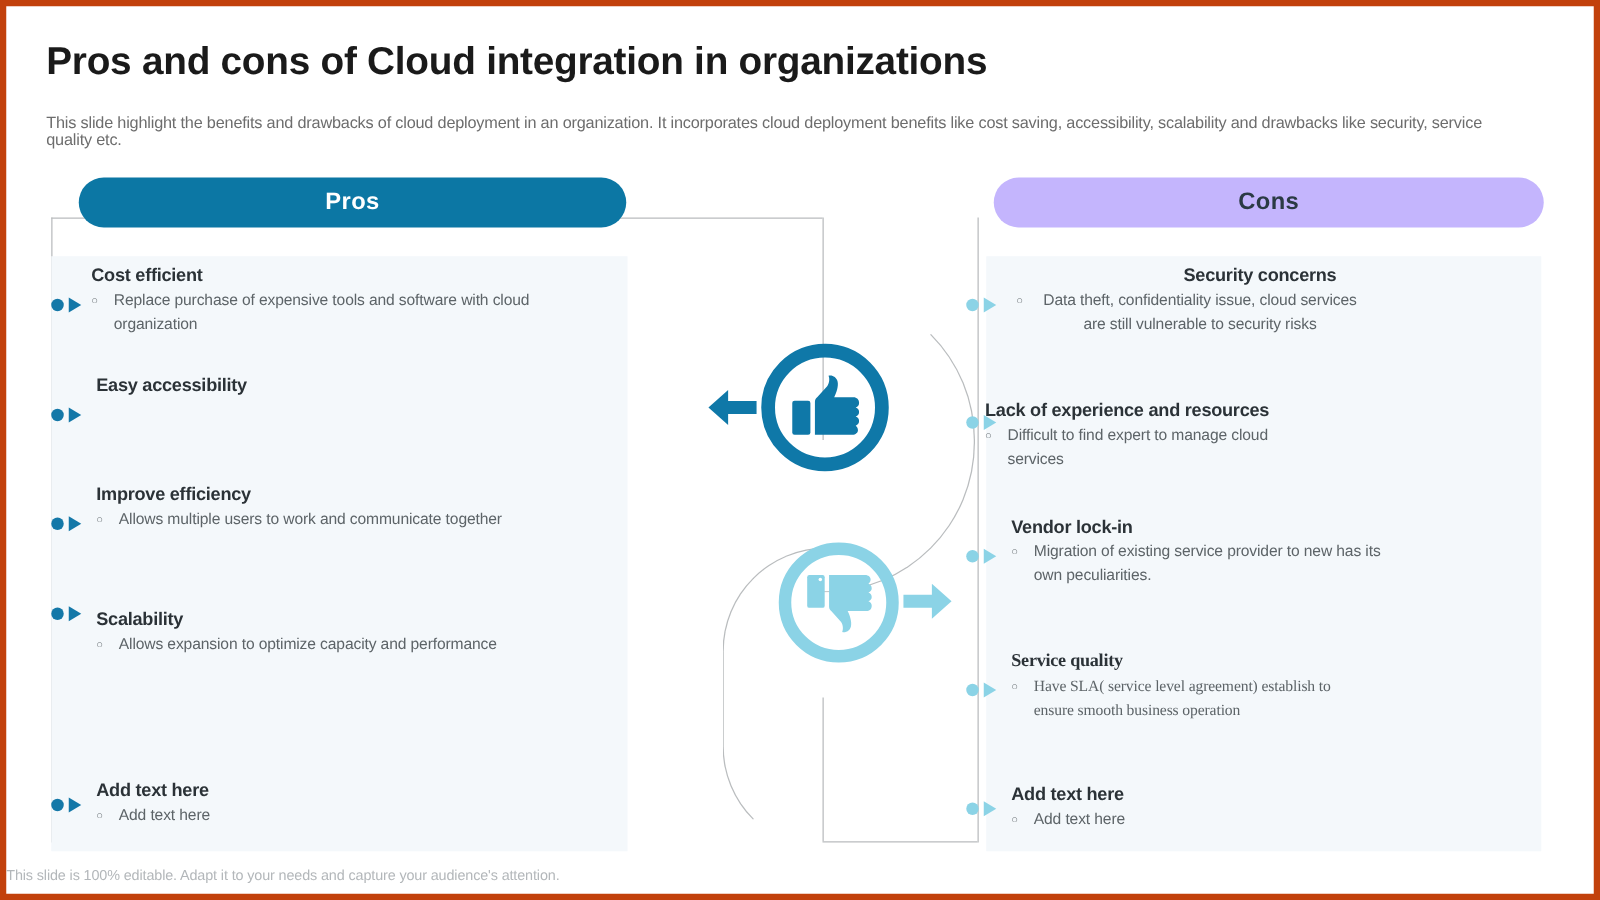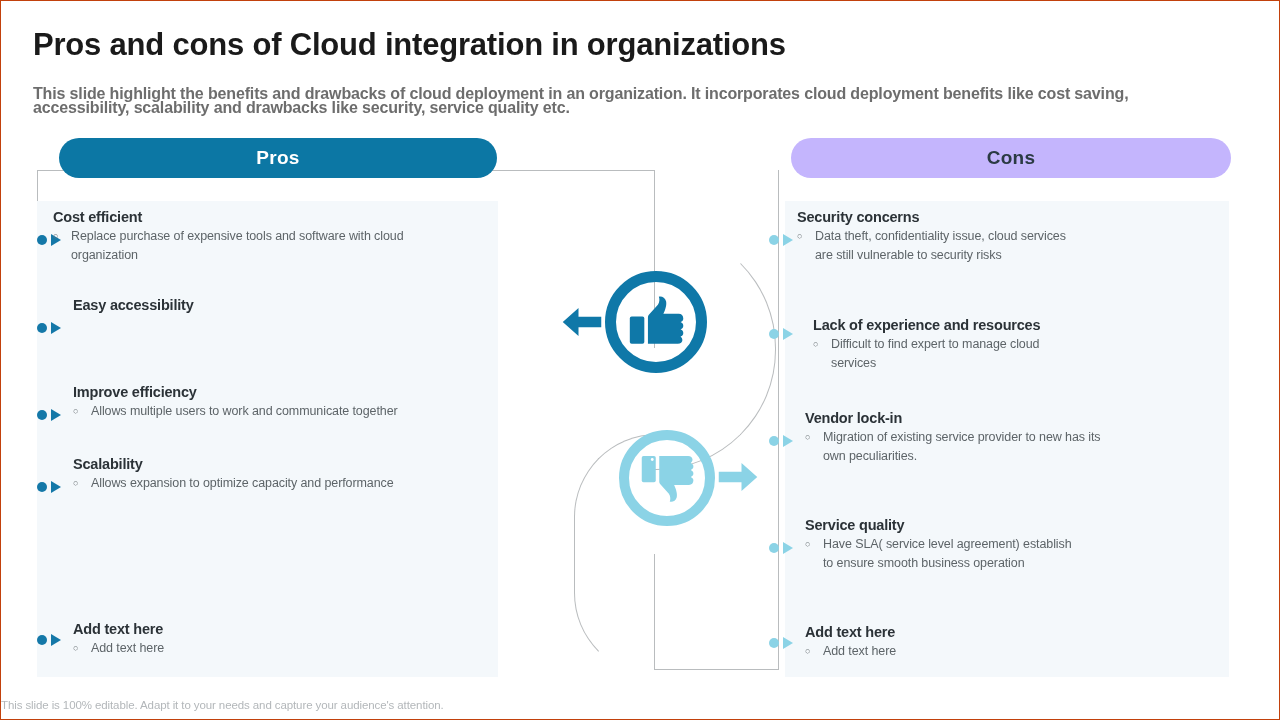--- a/index.html
+++ b/index.html
@@ -6,46 +6,45 @@
     margin: 0;
     padding: 0;
     background: #ffffff;
   }
   #slide {
     position: relative;
     width: 1280px;
     height: 720px;
     background: #ffffff;
     box-sizing: border-box;
-    border: 1px solid #c2410c;
+    border: 5px solid #c2410c;
     overflow: hidden;
     font-family: "Liberation Sans", sans-serif;
   }
 
   
   #title {
     position: absolute;
     left: 32px;
     top: 26px;
     font-size: 31px;
     font-weight: bold;
     color: #1a1a1a;
     letter-spacing: -0.2px;
     white-space: nowrap;
   }
   #subtitle {
     position: absolute;
     left: 32px;
     top: 86px;
     width: 1175px;
-    font-size: 16px;
+    font-size: 13px;
     color: #6d6d6d;
     line-height: 14px;
     letter-spacing: -0.15px;
-    font-weight: bold;
   }
 
   
   .panel {
     position: absolute;
     top: 200px;
     height: 476px;
     background: #f4f8fb;
   }
   #panel-pros { left: 36px;  width: 461px; }
@@ -276,21 +275,21 @@
   </div>
   <div id="pill-cons" class="pill">
     <span>Cons</span>
   </div>
 
   <div class="item pros" style="left:36px; top:208px; width:420px;">
     <div class="marker" style="top:24px;">
       <span class="dot"></span>
       <span class="tri"></span>
     </div>
-    <div style="margin-left:16px;">
+    <div style="margin-left:32px;">
       <h3>Cost efficient</h3>
       <p class="sub">Replace purchase of expensive tools and software with cloud organization</p>
     </div>
   </div>
 
   <div class="item pros" style="left:36px; top:296px; width:420px;">
     <div class="marker" style="top:24px;">
       <span class="dot"></span>
       <span class="tri"></span>
     </div>
@@ -308,21 +307,21 @@
       <h3>Improve efficiency</h3>
       <p class="sub">Allows multiple users to work and communicate together</p>
     </div>
   </div>
 
   <div class="item pros" style="left:36px; top:455px; width:420px;">
     <div class="marker" style="top:24px;">
       <span class="dot"></span>
       <span class="tri"></span>
     </div>
-    <div style="margin-left:36px;">
+    <div style="margin-left:36px;margin-top:28px;">
       <h3>Scalability</h3>
       <p class="sub">Allows expansion to optimize capacity and performance</p>
     </div>
   </div>
 
 
   <div class="item pros" style="left:36px; top:620px; width:420px;">
     <div class="marker" style="top:12px;">
       <span class="dot"></span>
       <span class="tri"></span>
@@ -331,32 +330,32 @@
       <h3>Add text here</h3>
       <p class="sub">Add text here</p>
     </div>
   </div>
 
   <div class="item cons" style="left:768px; top:208px; width:430px;">
     <div class="marker" style="top:24px;">
       <span class="dot"></span>
       <span class="tri"></span>
     </div>
-    <div style="margin-left:28px;">
+    <div style="margin-left:40px;text-align:center;">
       <h3>Security concerns</h3>
       <p class="sub" style="width:258px;">Data theft, confidentiality issue, cloud services are still vulnerable to security risks</p>
     </div>
   </div>
 
   <div class="item cons" style="left:768px; top:316px; width:430px;">
     <div class="marker" style="top:10px;">
       <span class="dot"></span>
       <span class="tri"></span>
     </div>
-    <div style="margin-left:44px;">
+    <div style="margin-left:15px;">
       <h3>Lack of experience and resources</h3>
       <p class="sub" style="width:240px;">Difficult to find expert to manage cloud services</p>
     </div>
   </div>
 
   <div class="item cons" style="left:768px; top:409px; width:430px;">
     <div class="marker" style="top:24px;">
       <span class="dot"></span>
       <span class="tri"></span>
     </div>
@@ -364,21 +363,21 @@
       <h3>Vendor lock-in</h3>
       <p class="sub" style="width:282px;">Migration of existing service provider to new has its own peculiarities.</p>
     </div>
   </div>
 
   <div class="item cons" style="left:768px; top:516px; width:430px;">
     <div class="marker" style="top:24px;">
       <span class="dot"></span>
       <span class="tri"></span>
     </div>
-    <div style="margin-left:36px;">
+    <div style="margin-left:36px;font-family:Liberation Serif, serif;">
       <h3>Service quality</h3>
       <p class="sub" style="width:250px;">Have SLA( service level agreement) establish to ensure smooth business operation</p>
     </div>
   </div>
 
   <div class="item cons" style="left:768px; top:623px; width:430px;">
     <div class="marker" style="top:12px;">
       <span class="dot"></span>
       <span class="tri"></span>
     </div>

